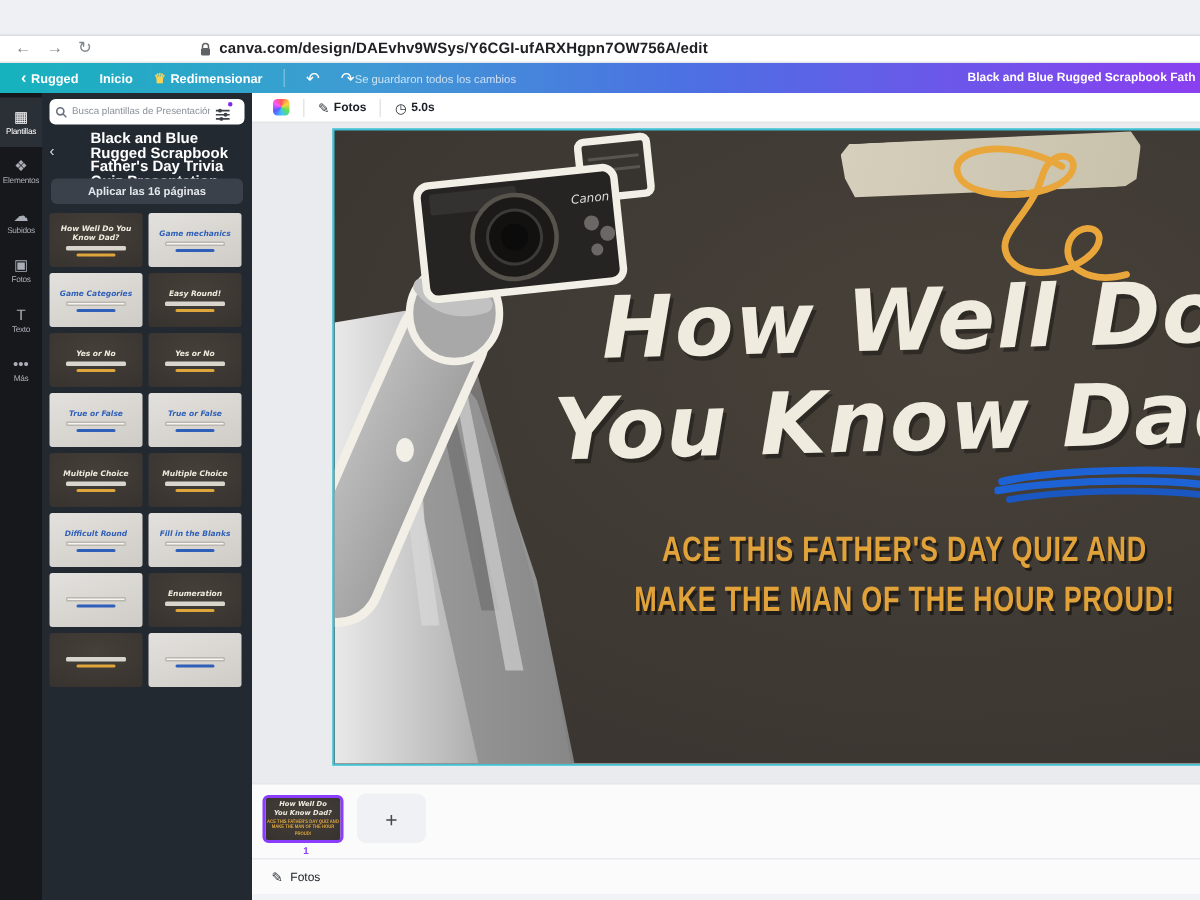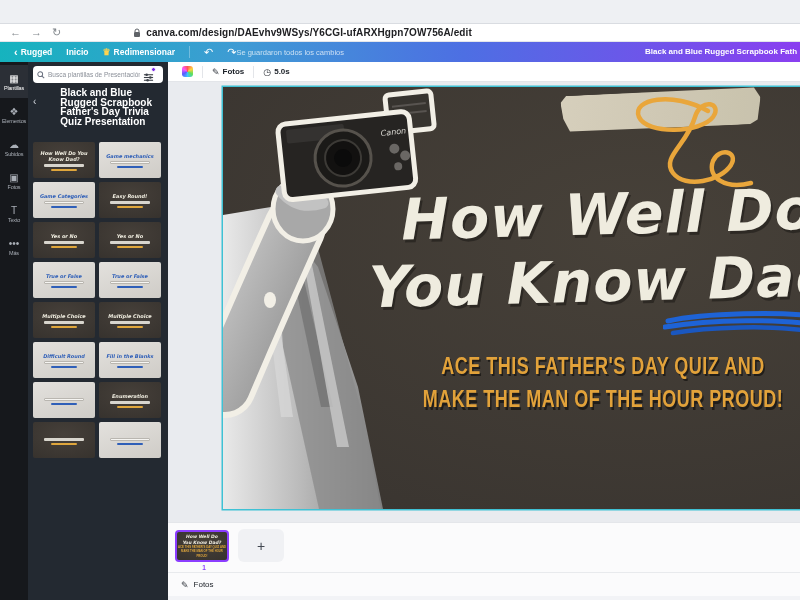--- a/index.html
+++ b/index.html
@@ -178,20 +178,21 @@
             <circle cx="8" cy="6" r="1.4" fill="#3c4149"></circle>
             <circle cx="5" cy="9" r="1.4" fill="#3c4149"></circle>
           </svg>
         <span class="filterbadge"></span>
       </span>
     </div>
     <div class="ttitle-row">
       <span class="ttitle-chev">‹</span>
       <span class="ttitle">Black and Blue Rugged Scrapbook Father's Day Trivia Quiz Presentation</span>
     </div>
+    <div class="applybtn">Aplicar las 16 páginas</div>
     <div class="thumbgrid">
 
     <div class="thumb dark">
           <div class="t-title">How Well Do You Know Dad?</div>
           <div class="t-line1"></div>
           <div class="t-line2"></div>
         </div>
         <div class="thumb light">
           <div class="t-title">Game mechanics</div>
           <div class="t-line1"></div>

